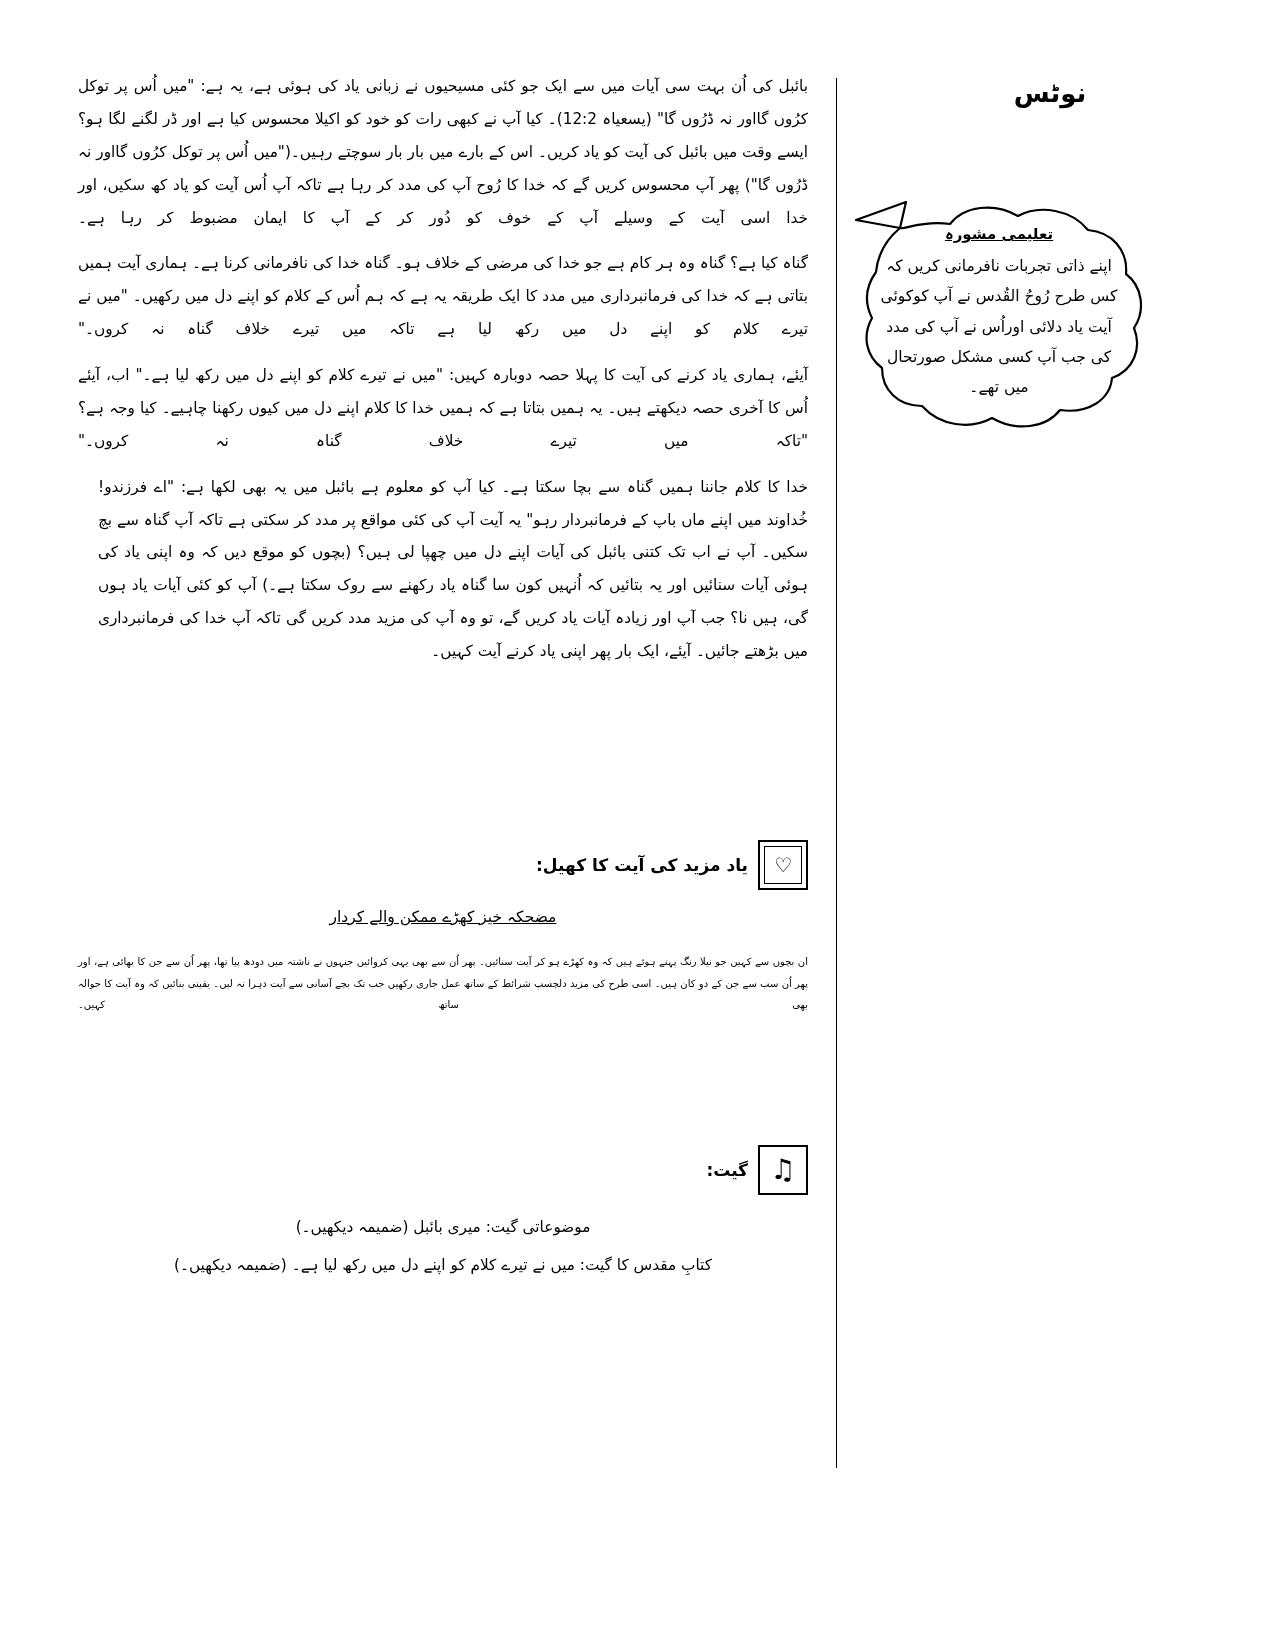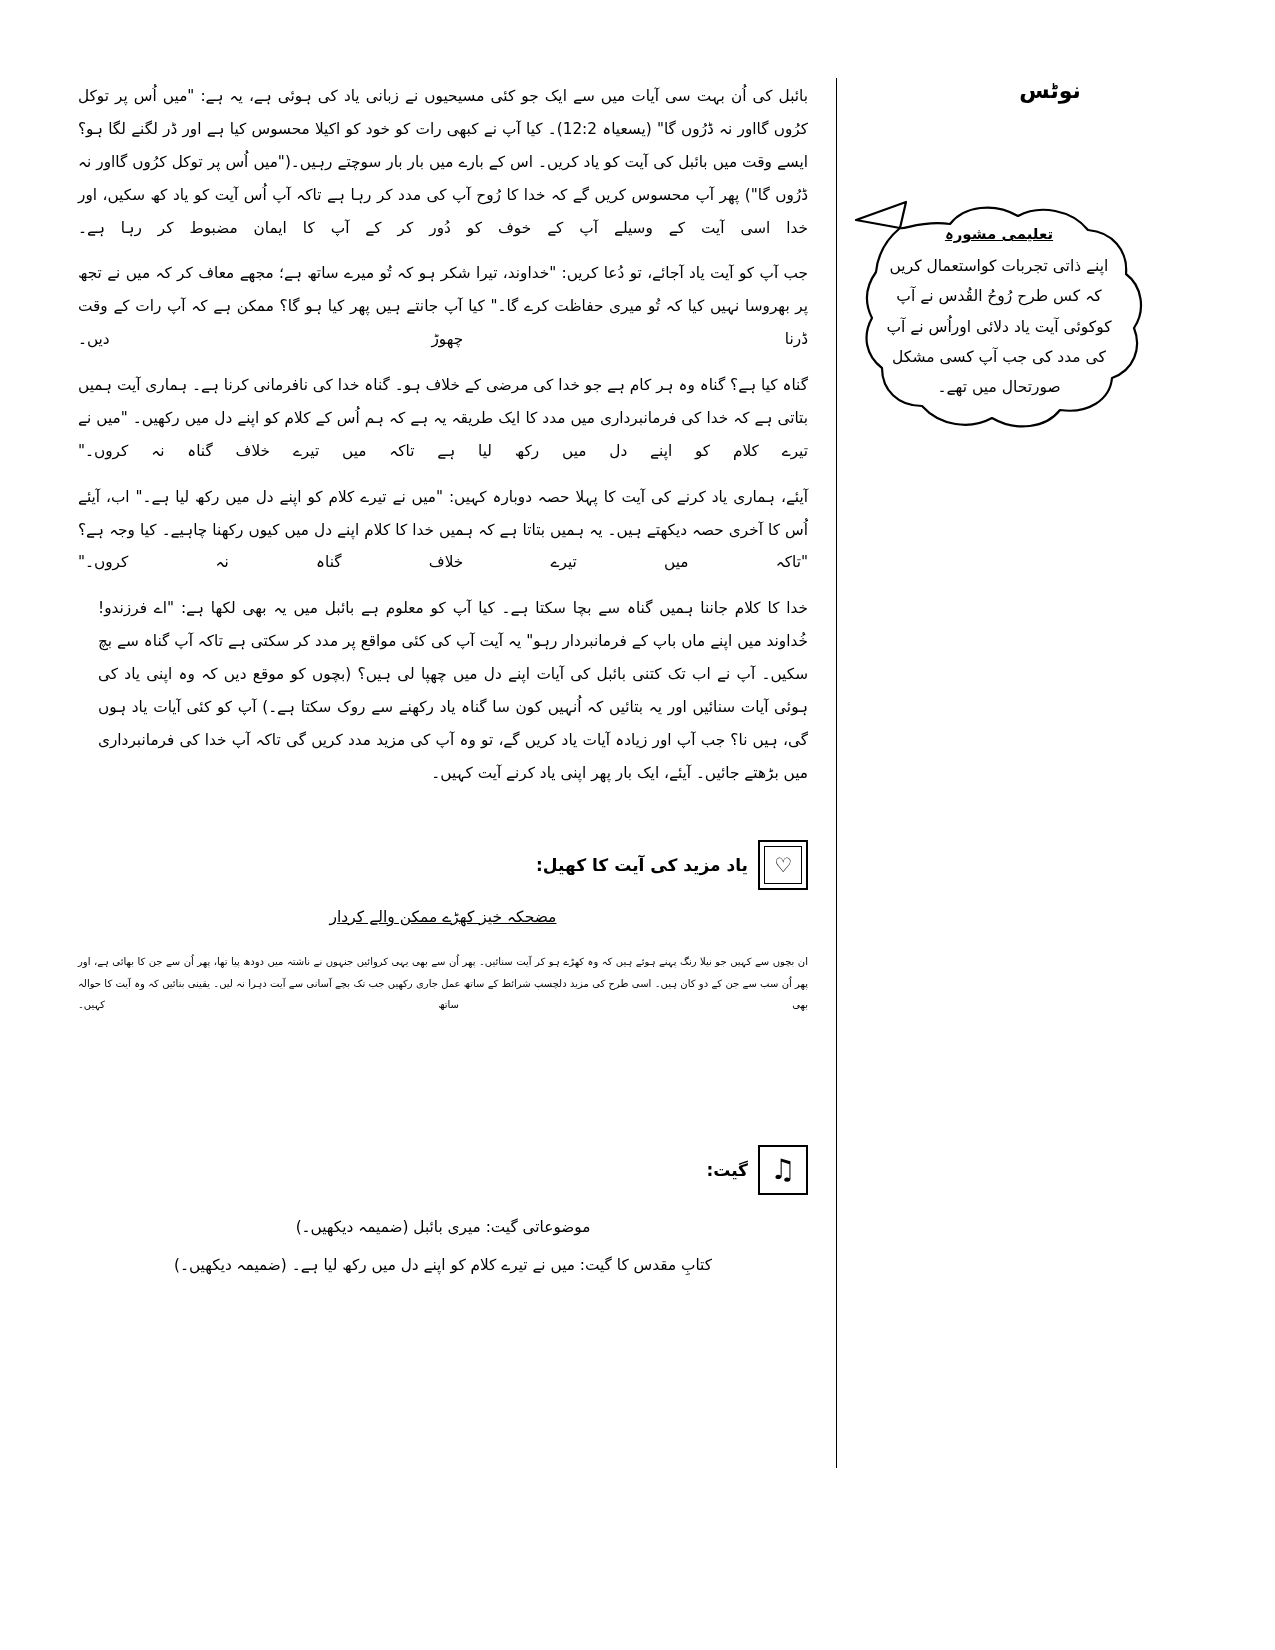--- a/index.html
+++ b/index.html
@@ -30,21 +30,21 @@
   
   .notes-col {
     position: absolute;
     left: 850px;
     top: 78px;
     width: 400px;
     direction: rtl;
     text-align: center;
   }
   .notes-title {
-    font-size: 22px;
+    font-size: 26px;
     font-weight: bold;
     letter-spacing: 1px;
     margin: 0 0 8px 0;
   }
 
   
   .bubble-wrap {
     position: absolute;
     left: 848px;
     top: 190px;
@@ -70,21 +70,21 @@
     font-size: 15px;
     display: block;
     margin-bottom: 2px;
   }
   .bubble-title u { text-decoration: underline; }
 
   
   .main-col {
     position: absolute;
     left: 78px;
-    top: 80px;
+    top: 70px;
     width: 730px;
     direction: rtl;
     text-align: justify;
     text-align-last: justify;
     font-size: 15.3px;
     line-height: 2.15;
   }
   .para {
     margin: 0 0 13px 0;
   }
@@ -175,27 +175,26 @@
                C 240 224 262 210 264 188
                C 286 180 294 158 286 138
                C 298 120 294 96 278 84
                C 280 60 264 42 240 40
                C 224 20 192 14 170 26
                C 146 12 116 16 102 34
                C 74 30 56 40 52 38 Z" fill="#ffffff" stroke="#000000" stroke-width="2.2" stroke-linejoin="round"></path>
     </svg>
     <div class="bubble-text">
       <span class="bubble-title"><u>تعلیمی مشورہ</u></span>
-      <span>اپنے ذاتی تجربات کواستعمال کریں کہ کس طرح رُوحُ القُدس نے آپ کوکوئی آیت یاد دلائی اوراُس نے آپ کی مدد کی جب آپ کسی مشکل صورتحال میں تھے۔</span>
+      <span>اپنے ذاتی تجربات نافرمانی کریں کہ کس طرح رُوحُ القُدس نے آپ کوکوئی آیت یاد دلائی اوراُس نے آپ کی مدد کی جب آپ کسی مشکل صورتحال میں تھے۔</span>
     </div>
   </div>
 
   <div class="main-col">
     <p class="para">بائبل کی اُن بہت سی آیات میں سے ایک جو کئی مسیحیوں نے زبانی یاد کی ہوئی ہے، یہ ہے: "میں اُس پر توکل کرُوں گااور نہ ڈرُوں گا" (یسعیاہ 12:2)۔ کیا آپ نے کبھی رات کو خود کو اکیلا محسوس کیا ہے اور ڈر لگنے لگا ہو؟ ایسے وقت میں بائبل کی آیت کو یاد کریں۔ اس کے بارے میں بار بار سوچتے رہیں۔("میں اُس پر توکل کرُوں گااور نہ ڈرُوں گا") پھر آپ محسوس کریں گے کہ خدا کا رُوح آپ کی مدد کر رہا ہے تاکہ آپ اُس آیت کو یاد کھ سکیں، اور خدا اسی آیت کے وسیلے آپ کے خوف کو دُور کر کے آپ کا ایمان مضبوط کر رہا ہے۔</p>
-    <p class="para">جب آپ کو آیت یاد آجائے، تو دُعا کریں: "خداوند، تیرا شکر ہو کہ تُو میرے ساتھ ہے؛ مجھے معاف کر کہ میں نے تجھ پر بھروسا نہیں کیا کہ تُو میری حفاظت کرے گا۔" کیا آپ جانتے ہیں پھر کیا ہو گا؟ ممکن ہے کہ آپ رات کے وقت ڈرنا چھوڑ دیں۔</p>
     <p class="para">گناہ کیا ہے؟ گناہ وہ ہر کام ہے جو خدا کی مرضی کے خلاف ہو۔ گناہ خدا کی نافرمانی کرنا ہے۔ ہماری آیت ہمیں بتاتی ہے کہ خدا کی فرمانبرداری میں مدد کا ایک طریقہ یہ ہے کہ ہم اُس کے کلام کو اپنے دل میں رکھیں۔ "میں نے تیرے کلام کو اپنے دل میں رکھ لیا ہے تاکہ میں تیرے خلاف گناہ نہ کروں۔"</p>
     <p class="para">آیئے، ہماری یاد کرنے کی آیت کا پہلا حصہ دوبارہ کہیں: "میں نے تیرے کلام کو اپنے دل میں رکھ لیا ہے۔" اب، آیئے اُس کا آخری حصہ دیکھتے ہیں۔ یہ ہمیں بتاتا ہے کہ ہمیں خدا کا کلام اپنے دل میں کیوں رکھنا چاہیے۔ کیا وجہ ہے؟ "تاکہ میں تیرے خلاف گناہ نہ کروں۔"</p>
     <p class="para last-right">خدا کا کلام جاننا ہمیں گناہ سے بچا سکتا ہے۔ کیا آپ کو معلوم ہے بائبل میں یہ بھی لکھا ہے: "اے فرزندو! خُداوند میں اپنے ماں باپ کے فرمانبردار رہو" یہ آیت آپ کی کئی مواقع پر مدد کر سکتی ہے تاکہ آپ گناہ سے بچ سکیں۔ آپ نے اب تک کتنی بائبل کی آیات اپنے دل میں چھپا لی ہیں؟ (بچوں کو موقع دیں کہ وہ اپنی یاد کی ہوئی آیات سنائیں اور یہ بتائیں کہ اُنہیں کون سا گناہ یاد رکھنے سے روک سکتا ہے۔) آپ کو کئی آیات یاد ہوں گی، ہیں نا؟ جب آپ اور زیادہ آیات یاد کریں گے، تو وہ آپ کی مزید مدد کریں گی تاکہ آپ خدا کی فرمانبرداری میں بڑھتے جائیں۔ آیئے، ایک بار پھر اپنی یاد کرنے آیت کہیں۔</p>
   </div>
 
   <div class="section" style="top:840px;">
     <div class="sec-head">
       <div class="icon-box">
         <div class="inner-heart">♡</div>
       </div>

